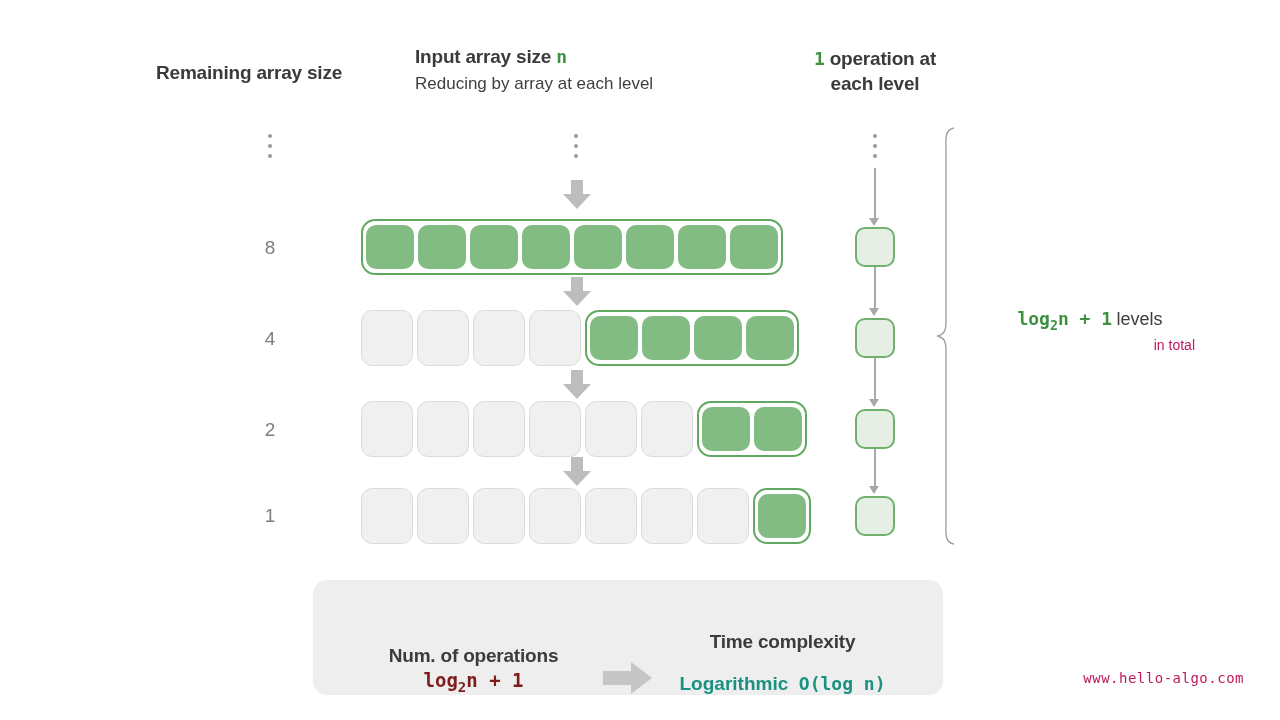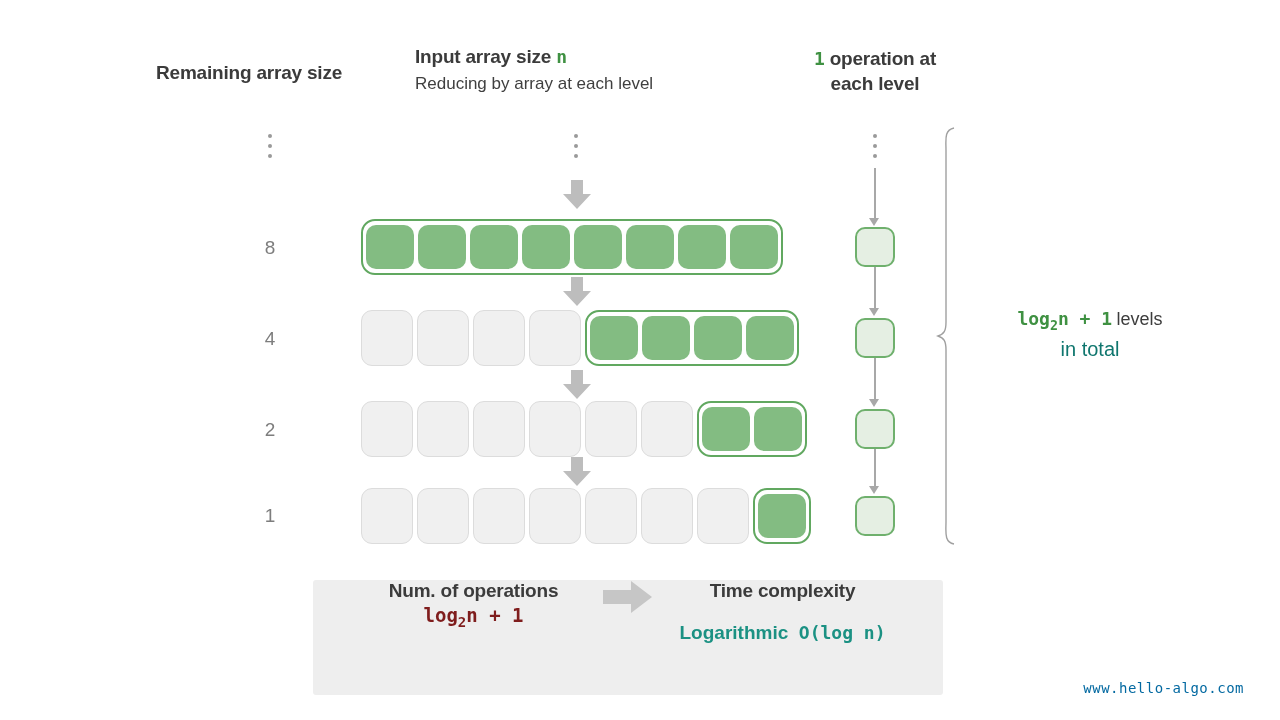--- a/index.html
+++ b/index.html
@@ -198,37 +198,38 @@
     font-family: "DejaVu Sans Mono", monospace;
     font-weight: bold;
     font-size: 18px;
     color: #3f9142;
   }
   .right-note .levels {
     font-size: 18px;
     color: #3d3d3d;
   }
   .right-note .intotal {
-    font-size: 20px;
-    color: #0f766e;
+    font-size: 14px;
+    color: #be185d;
     display: block;
+    text-align: right;
   }
   .sub { font-size: 0.74em; vertical-align: sub; }
 
   
   .summary {
     position: absolute;
     left: 313px;
     top: 580px;
     width: 630px;
     height: 115px;
     background: #eeeeee;
-    border-radius: 3px;
+    border-radius: 14px;
     display: flex;
-    align-items: flex-start;
+    align-items: flex-end;
     justify-content: space-between;
     box-sizing: border-box;
     padding: 0 34px;
   }
   .summary-col {
     text-align: center;
     flex: 1;
   }
   .summary-col .title {
     font-size: 19px;
@@ -261,24 +262,24 @@
     flex: 0 0 56px;
     display: flex;
     justify-content: center;
     align-items: center;
   }
 
   
   .watermark {
     position: absolute;
     right: 36px;
-    bottom: 24px;
+    bottom: 34px;
     font-family: "DejaVu Sans Mono", monospace;
     font-size: 14px;
-    color: #0369a1;
+    color: #be185d;
     letter-spacing: 0.5px;
   }
 </style>
 </head>
 <body>
 
 <div class="canvas">
 
   <div class="hdr-remaining">Remaining array size</div>
 

